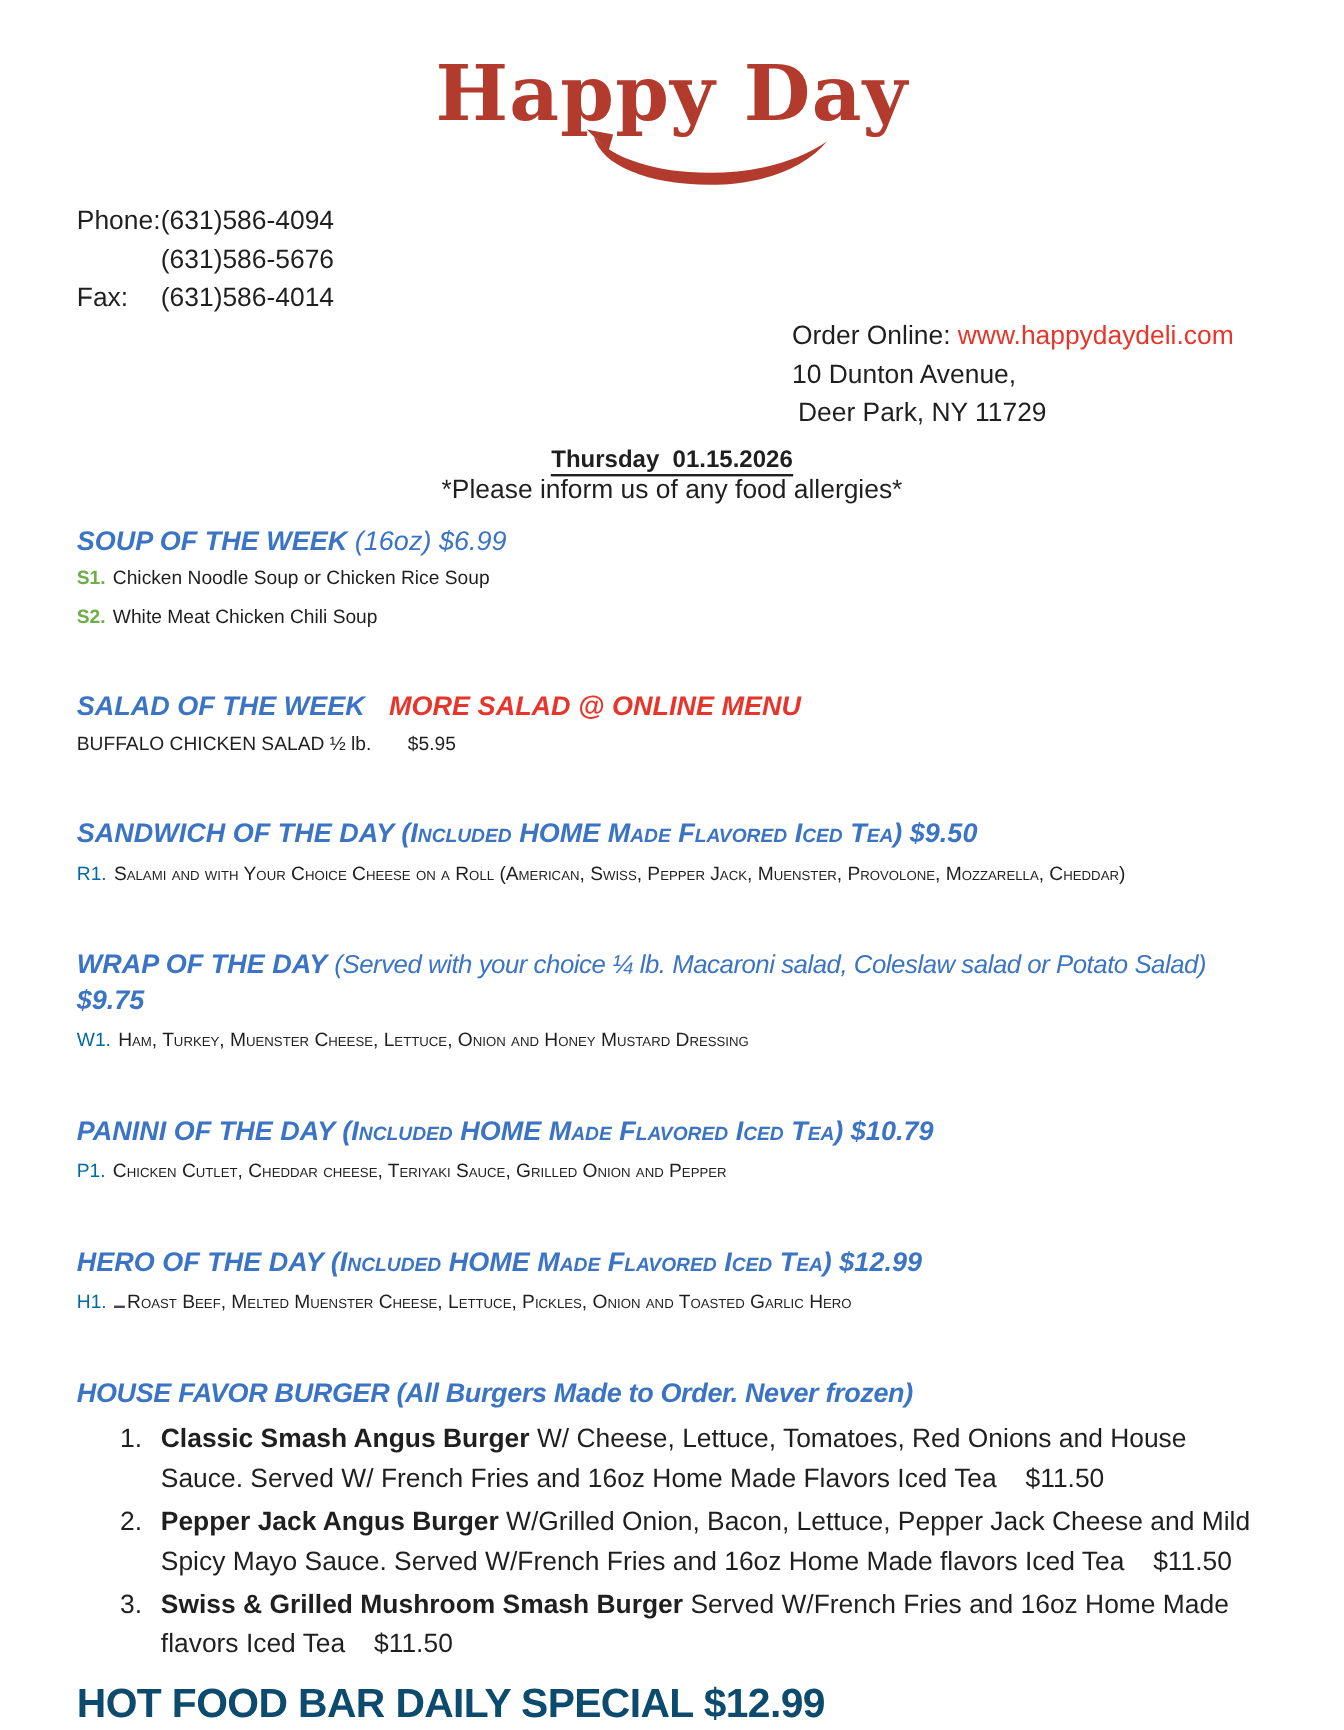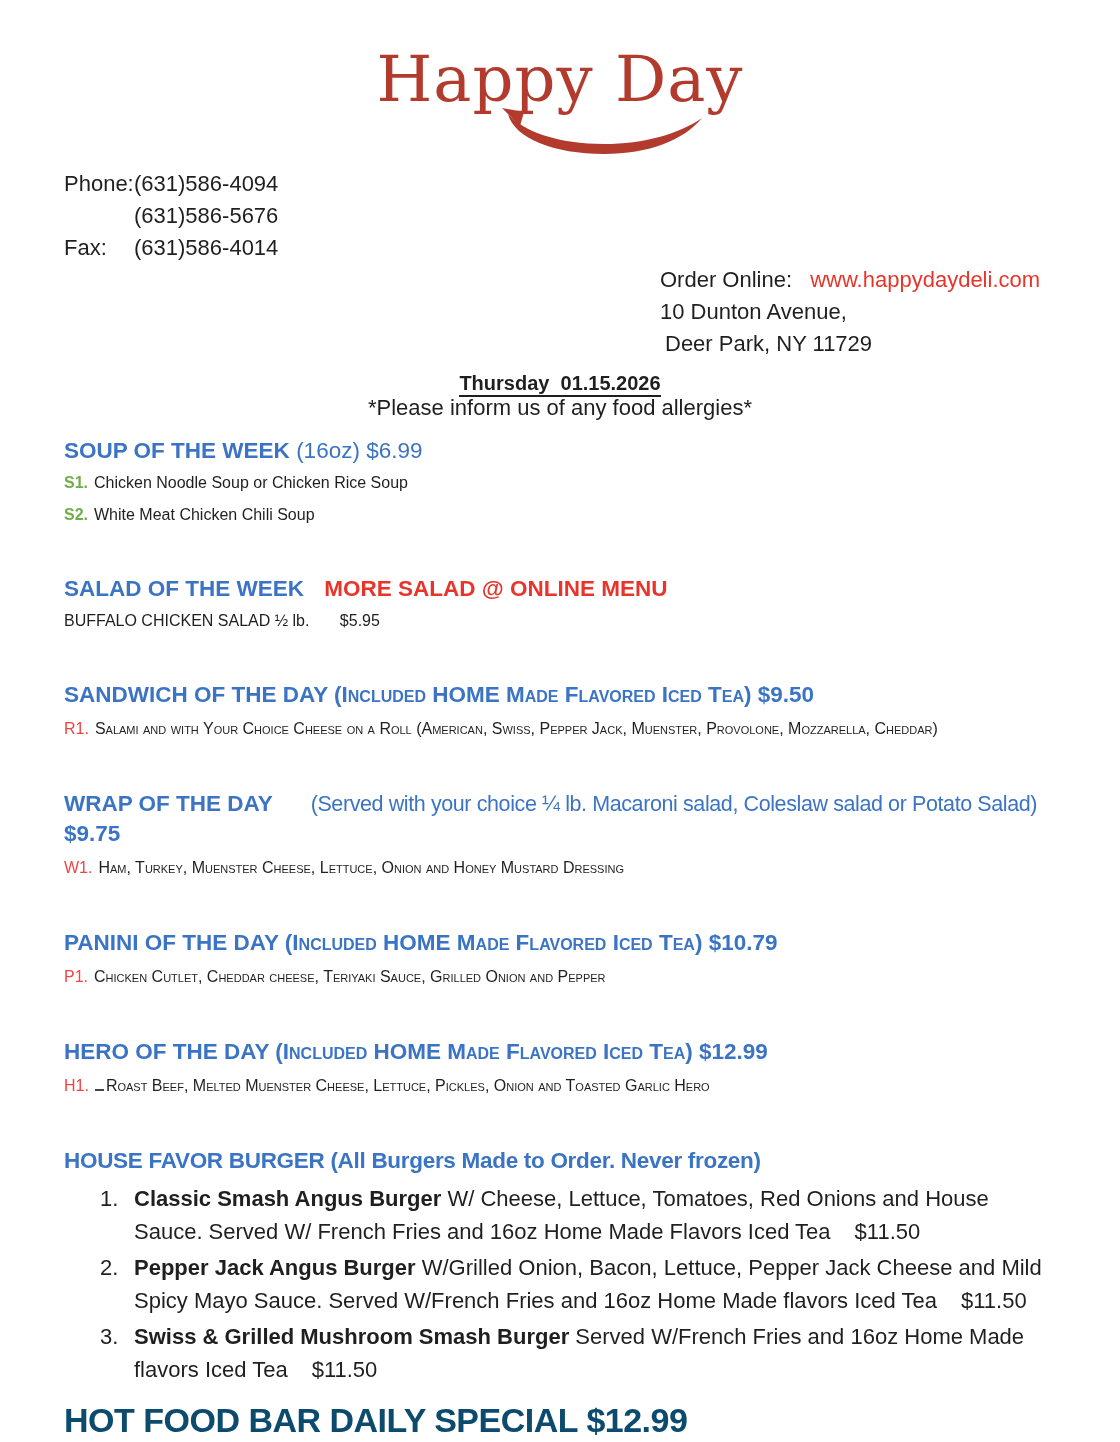--- a/index.html
+++ b/index.html
@@ -1,46 +1,46 @@
 <!DOCTYPE html>
 <html><head>
 <meta charset="utf-8">
 <style>
   html, body { margin:0; padding:0; background:#ffffff; }
   body { width:1120px; font-family:"Liberation Sans", sans-serif; color:#1f1f1f; }
   .page { width:1120px; min-height:1442px; box-sizing:border-box; padding:26px 64px 40px 64px; position:relative; }
 
   
   .logo-wrap { position:relative; width:fit-content; margin:18px auto 4px auto; height:118px; }
-  .logo-text { font-family:"DejaVu Serif", serif; font-weight:normal; font-size:64px; letter-spacing:1px; color:#b23b2e; line-height:1.1;text-align:right; }
+  .logo-text { font-family:"DejaVu Serif", serif; font-weight:bold; font-size:64px; letter-spacing:1px; color:#b23b2e; line-height:1.1;text-align:right; }
   .logo-swoosh { position:absolute; left:118px; top:60px; }
 
   
   .contact-row { display:flex; margin-top:6px; font-size:22px; line-height:32px;flex-direction:column; }
   .contact-left .crow { display:flex; }
   .contact-left .clabel { width:70px; }
   .contact-right { margin-left:auto; width:396px; }
   .contact-right .addr2 { padding-left:5px; }
-  .red-link { color:#e8352b;margin-left:12px; }
+  .red-link { color:#e8352b; }
 
   .date-line { text-align:center; font-weight:bold; font-size:20px; margin-top:12px; }
   .date-line span { border-bottom:2.5px solid #1f1f1f; padding-bottom:1px; }
   .allergy-line { text-align:center; font-size:22px; margin-top:0; }
 
   
-  .sec-head { font-size:22.5px; font-weight:bold; color:#3b74c4; margin-top:15px; line-height:30px; }
+  .sec-head { font-size:22.5px; font-weight:bold; color:#3b74c4; margin-top:15px; line-height:30px;font-style:italic; }
   .sec-head.gap { margin-top:44px; }
   .sc { font-variant:small-caps; }
   .head-normal { font-weight:normal; }
-  .head-cond { font-weight:normal; letter-spacing:-0.4px; font-size:21.5px;margin-left:32px; }
+  .head-cond { font-weight:normal; letter-spacing:-0.4px; font-size:21.5px; }
   .promo-red { color:#e8352b; margin-left:14px; }
 
   .item-line { font-size:16px; line-height:30px; margin-top:2px; }
   .code-bold { color:#6fad49; font-weight:bold; margin-right:6px; }
-  .code-reg { color:#ef4444; margin-right:6px; }
+  .code-reg { color:#0369a1; margin-right:6px; }
   .u-mark { display:inline-block; width:9px; border-bottom:2px solid #445; margin-right:2px; height:18px; vertical-align:baseline; }
   .price-after { margin-left:26px; }
   .item-line.caps-line { line-height:33px; }
 
   
   .blist { margin-top:6px; }
   .blist-item { display:flex; font-size:22px; line-height:33px; margin-top:3px; }
   .blist-num { width:34px; margin-left:36px; flex:none; }
   .blist-body { flex:1; }
   .bname { font-weight:bold; }

